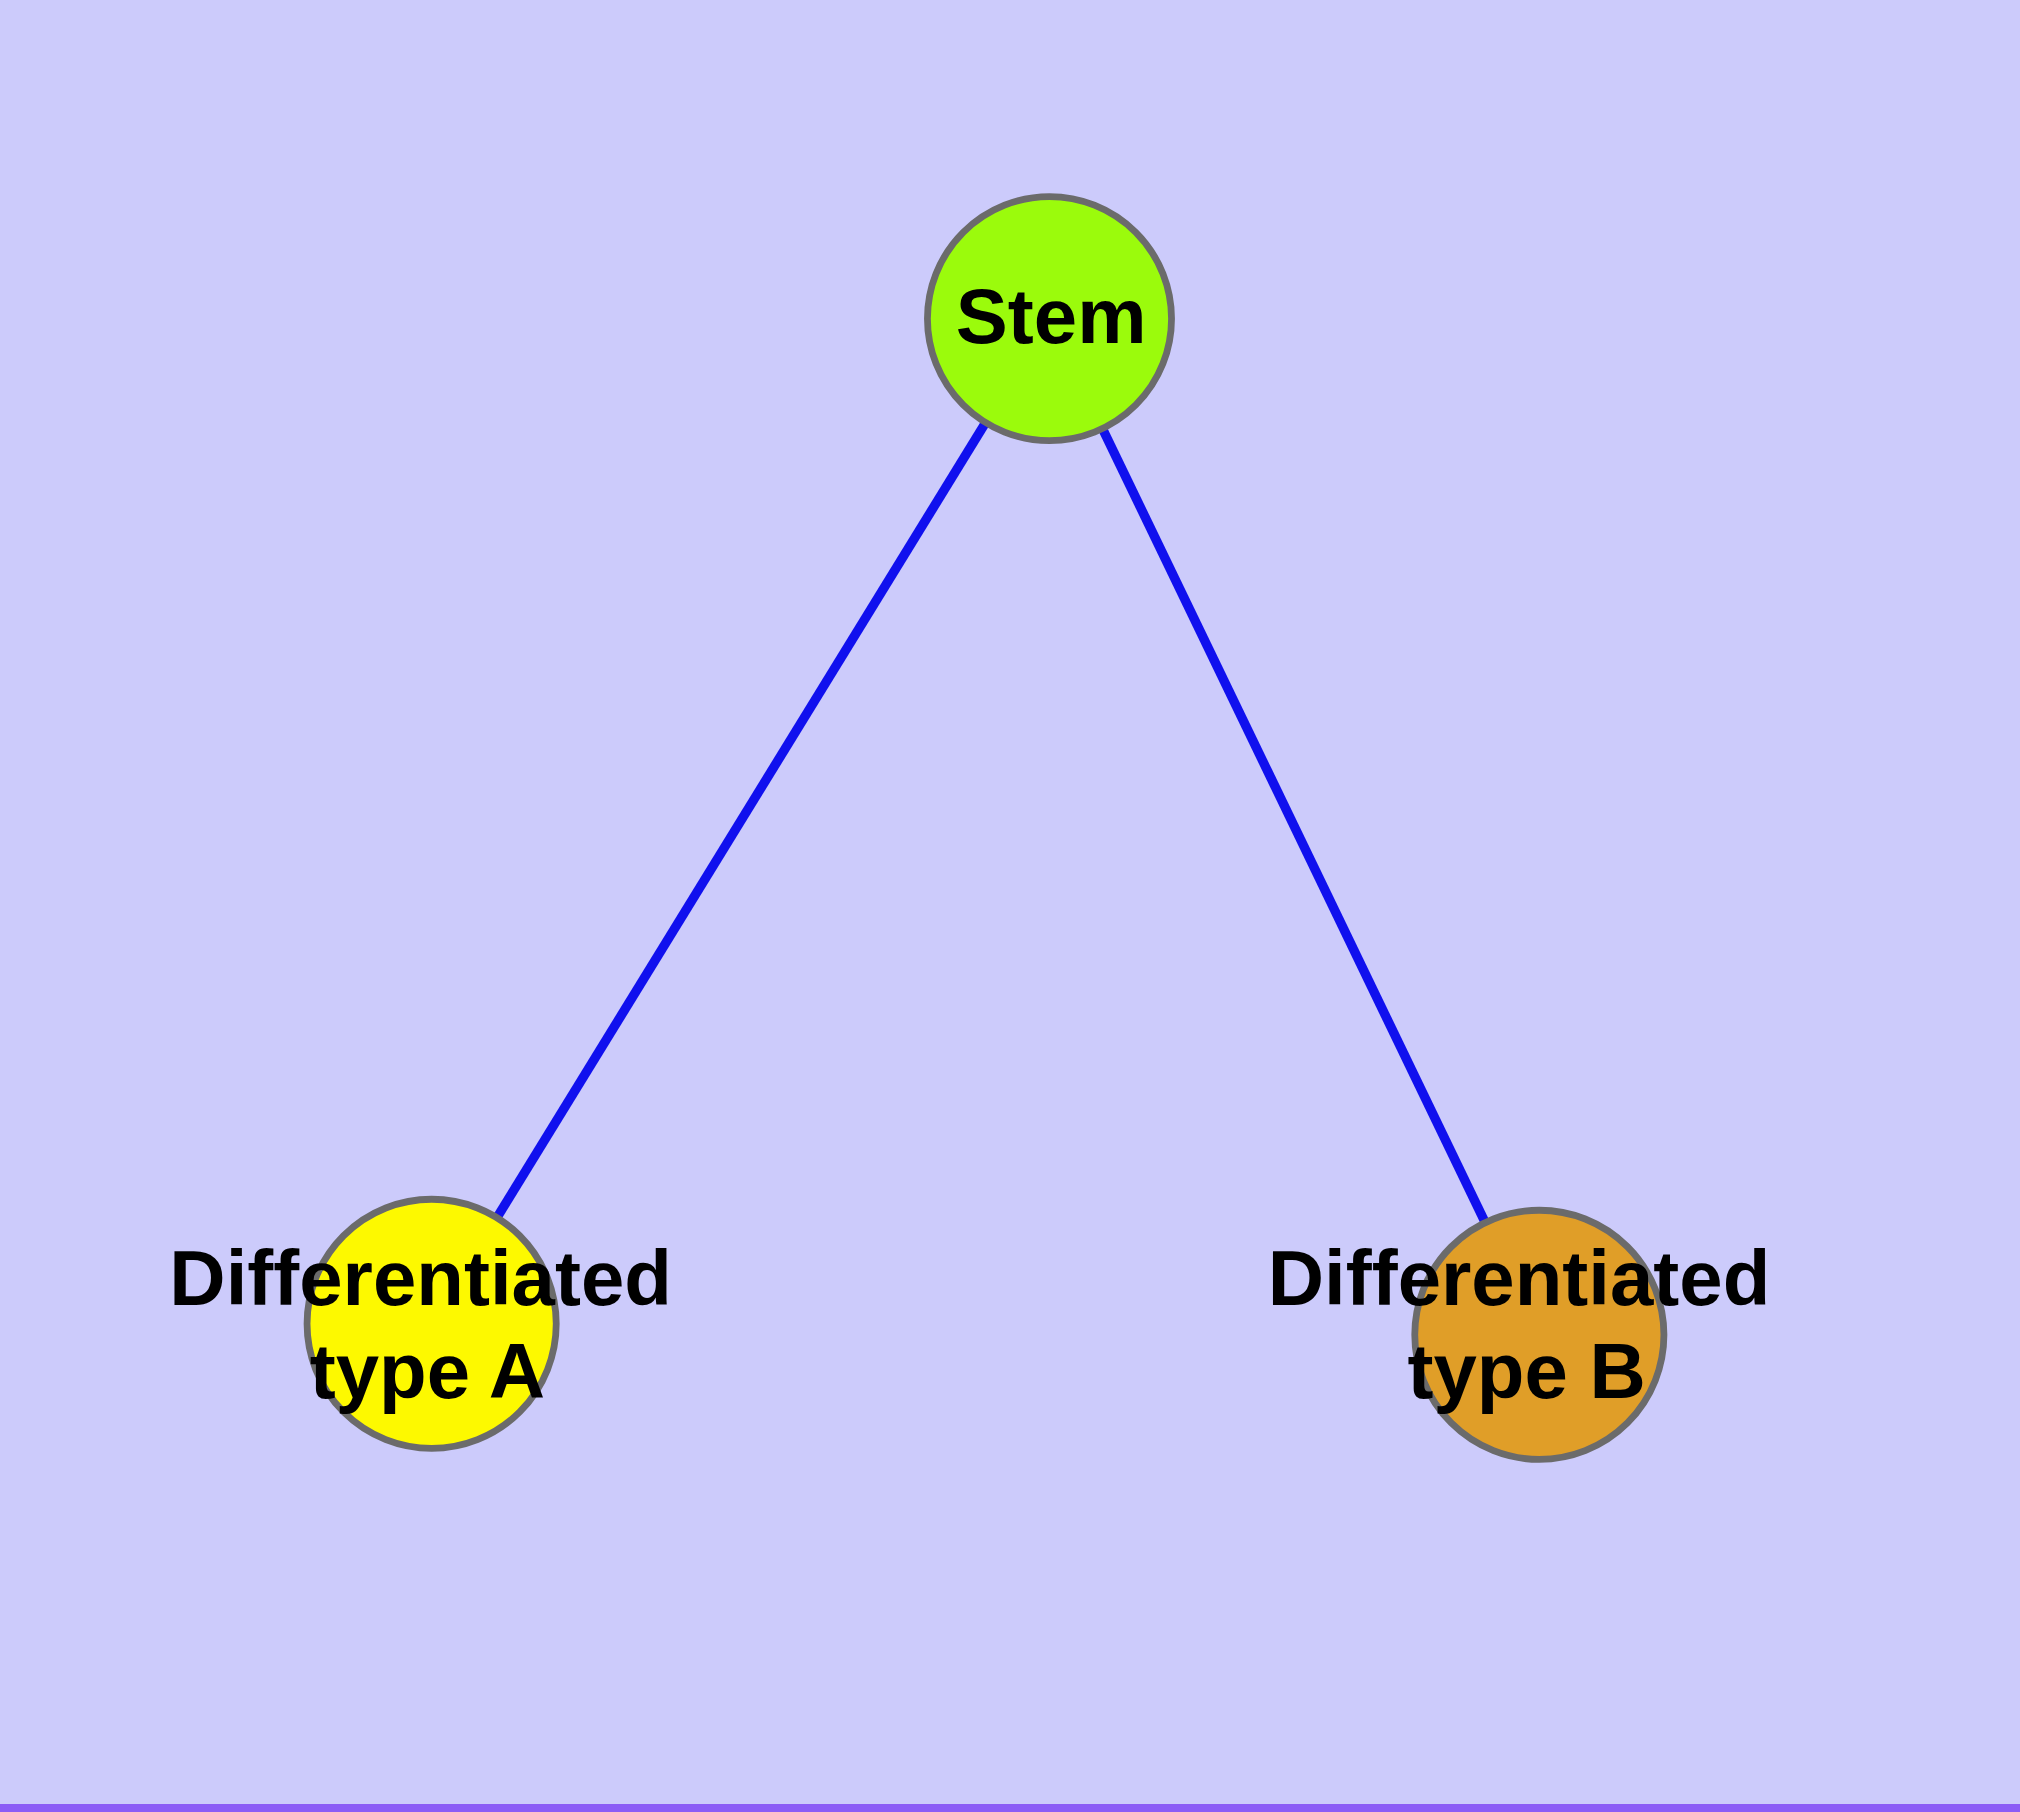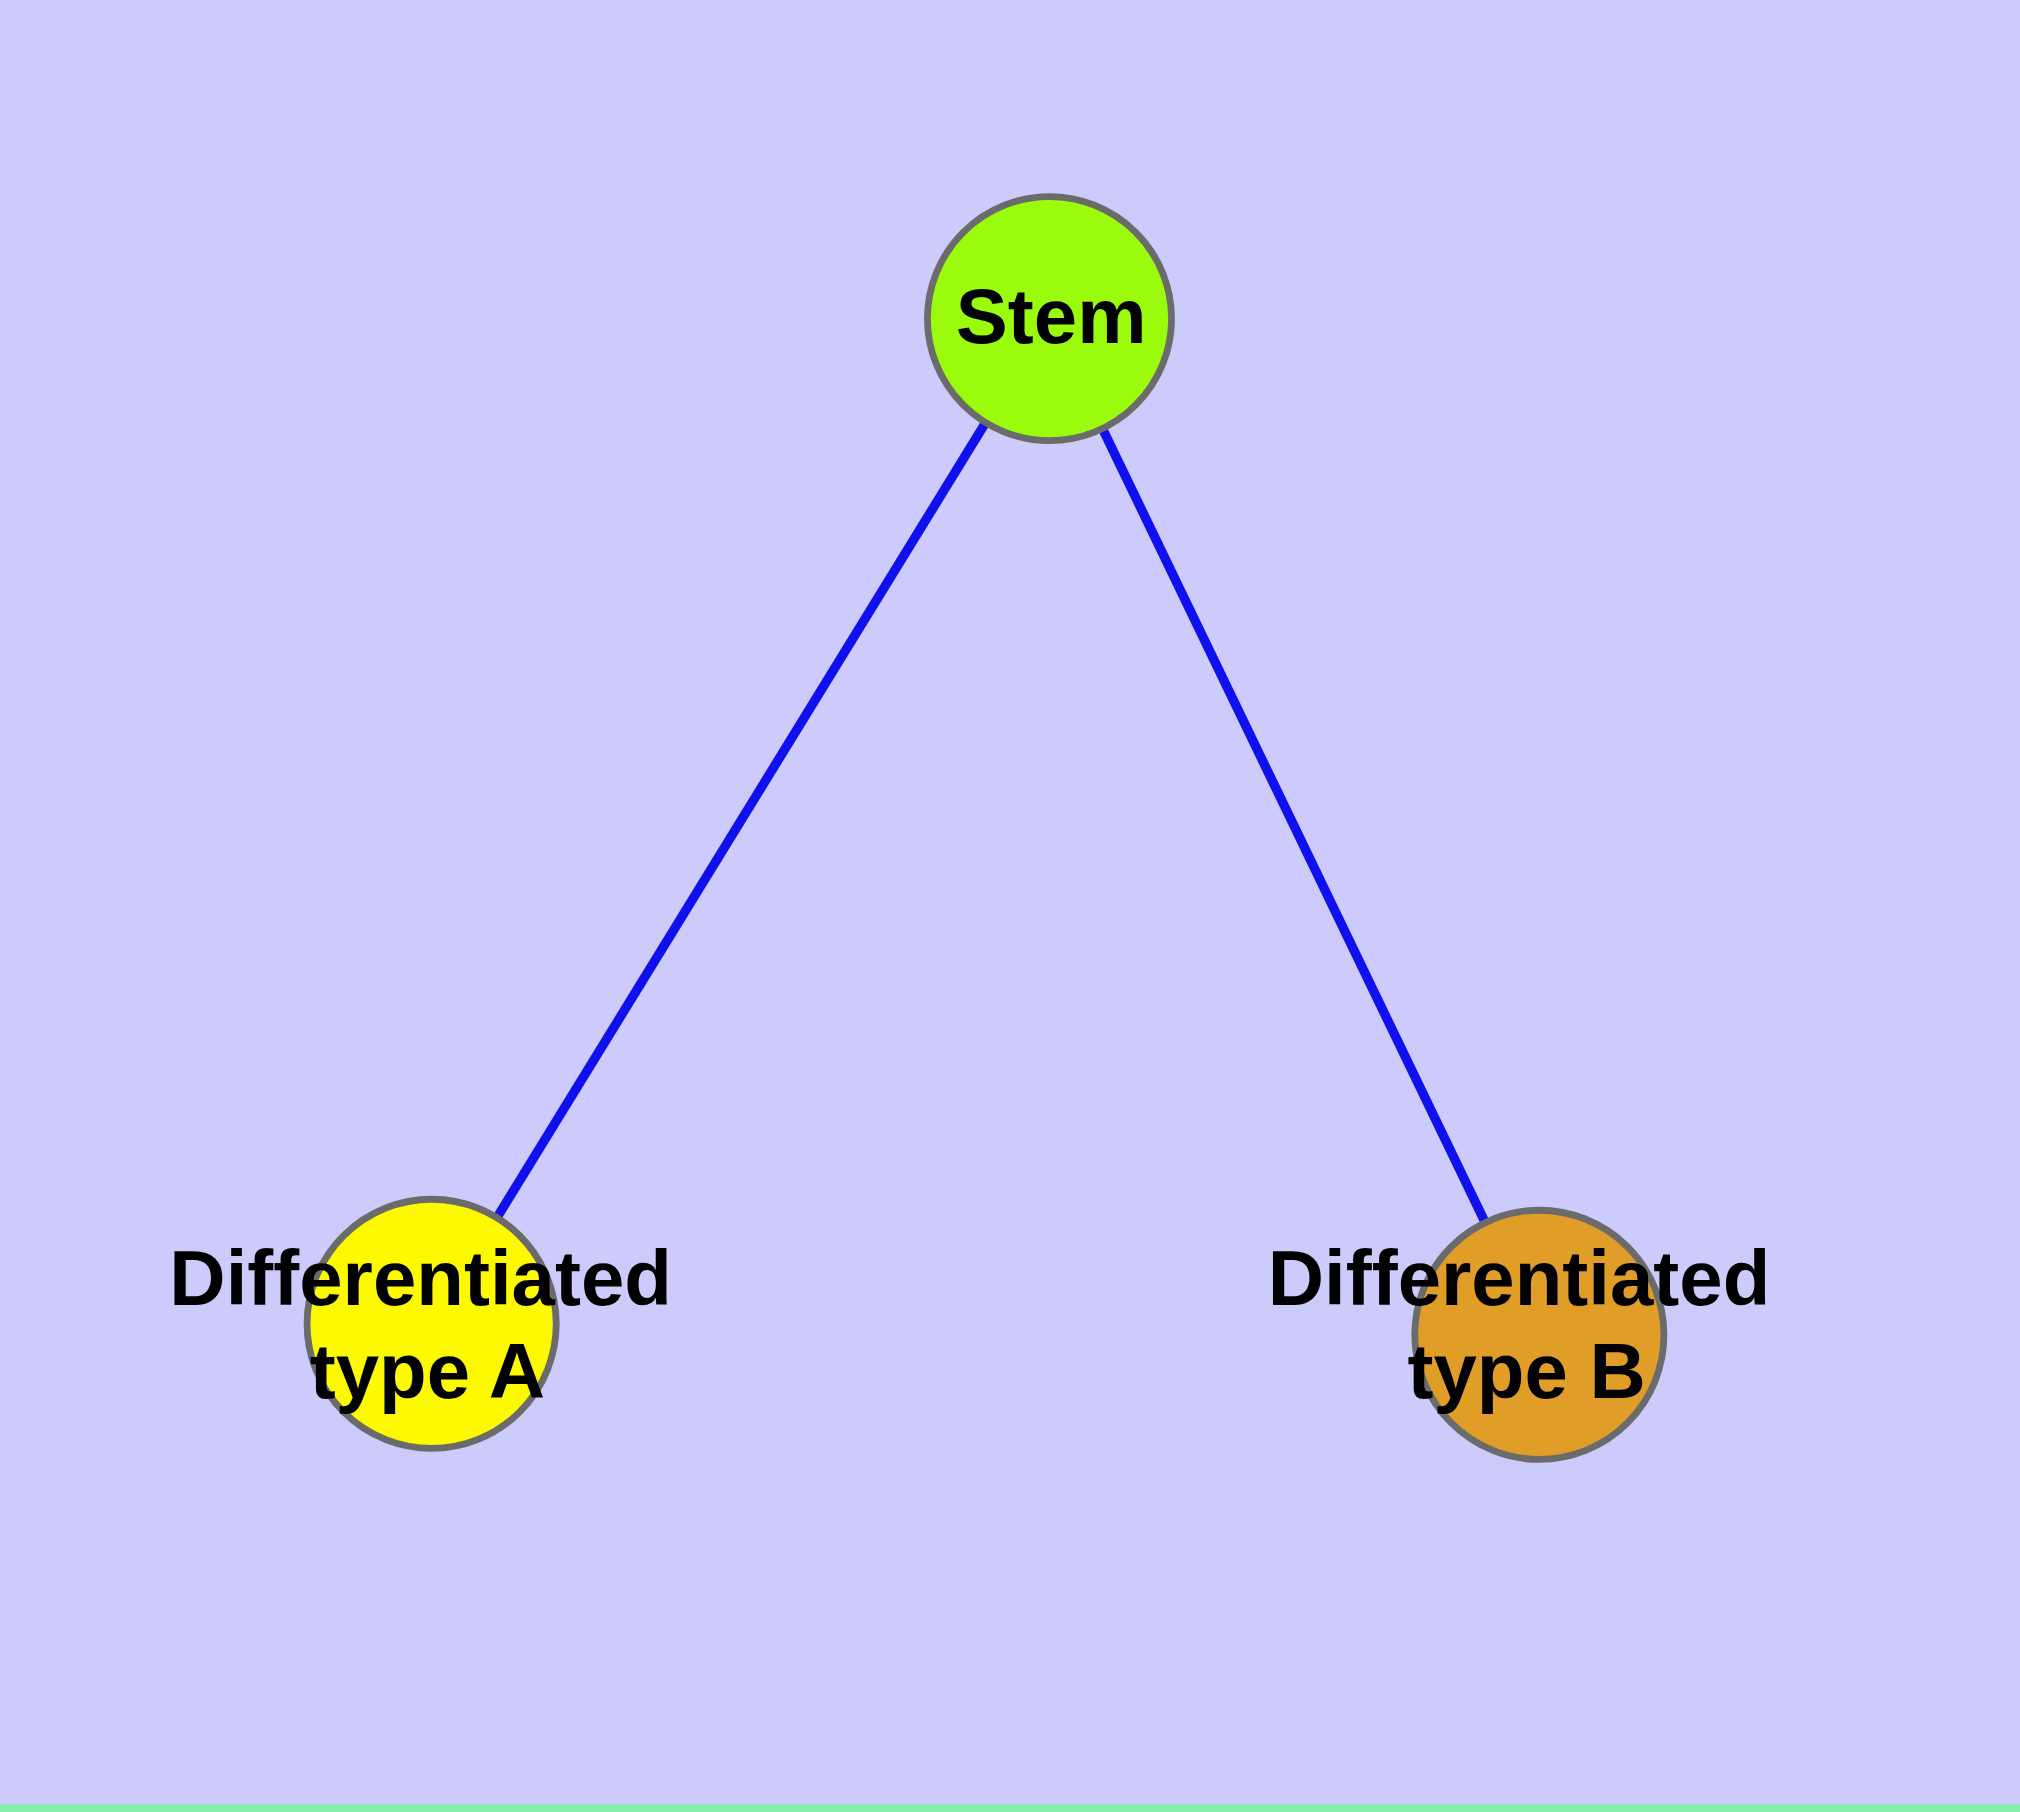--- a/index.html
+++ b/index.html
@@ -8,21 +8,21 @@
     background: #ffffff;
   }
   body {
     font-family: "Liberation Sans", sans-serif;
   }
   #canvas {
     position: relative;
     width: 2021px;
     height: 1812px;
     overflow: hidden;
-    background: #86efac;
+    background: #8b5cf6;
   }
   #plot-background {
     position: absolute;
     left: 0;
     top: 0;
     width: 2021px;
     height: 1804px;
     background: #cccbfb;
   }
   #graph-svg {

